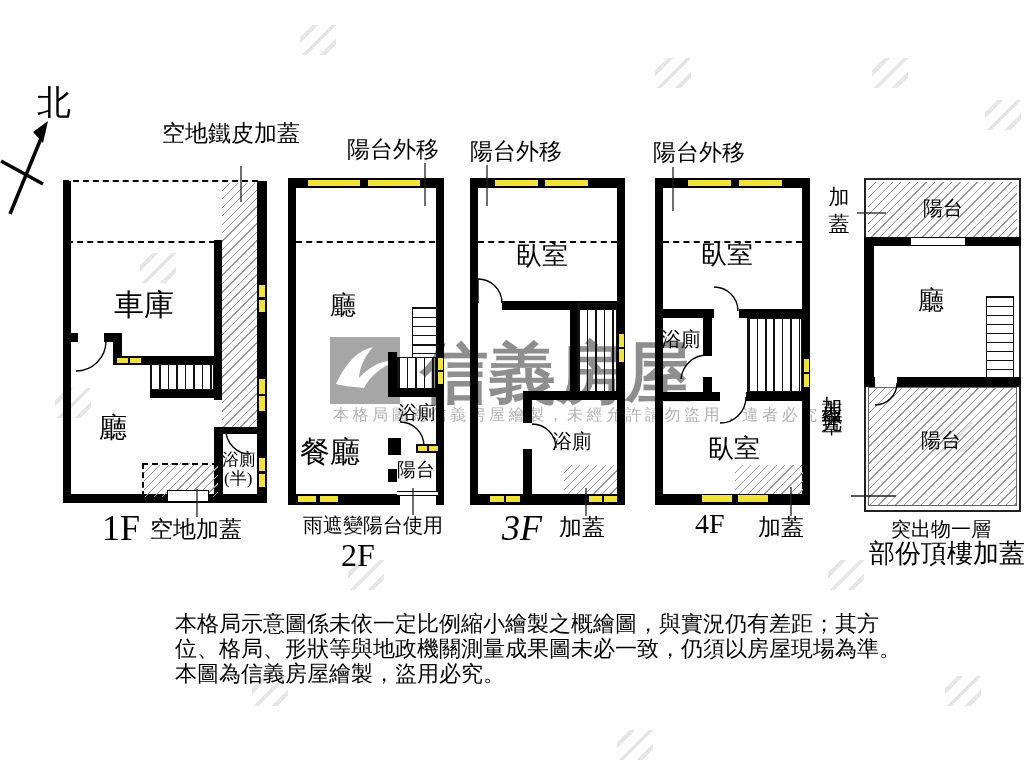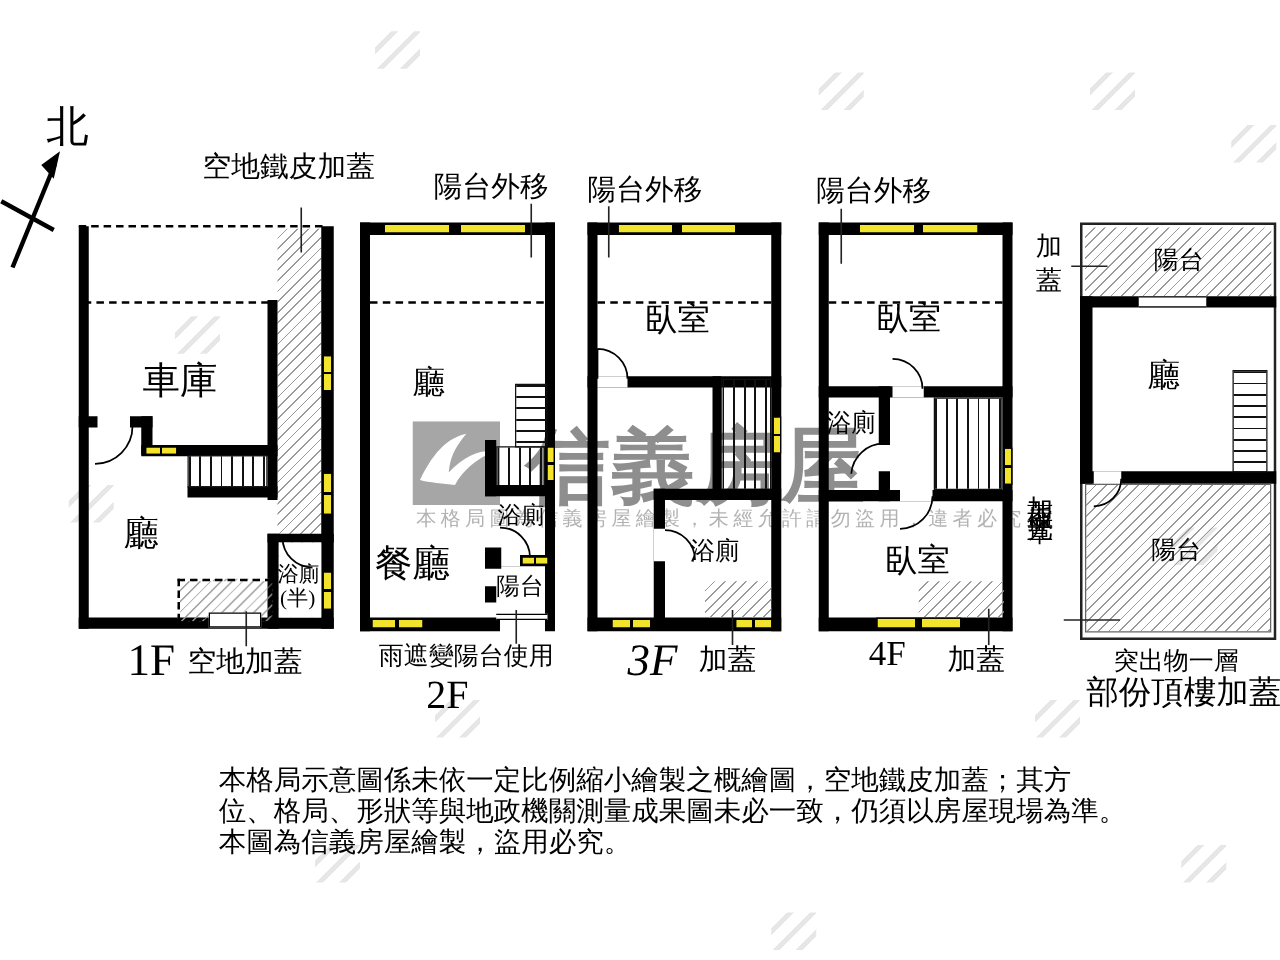--- a/index.html
+++ b/index.html
@@ -203,17 +203,17 @@
   <div class="lbl" style="left:150px;top:517px;font-size:23px;">空地加蓋</div>
   <div class="lbl" style="left:341px;top:538px;font-size:32px;">2F</div>
   <div class="lbl" style="left:303px;top:514px;font-size:20px;">雨遮變陽台使用</div>
   <div class="lbl" style="left:502px;top:509px;font-size:36px;font-style:italic;">3F</div>
   <div class="lbl" style="left:559px;top:515px;font-size:23px;">加蓋</div>
   <div class="lbl" style="left:695px;top:509px;font-size:28px;">4F</div>
   <div class="lbl" style="left:758px;top:515px;font-size:23px;">加蓋</div>
   <div class="lbl" style="left:891px;top:518px;font-size:20px;">突出物一層</div>
   <div class="lbl" style="left:869px;top:540px;font-size:26px;">部份頂樓加蓋</div>
 
-  <div class="lbl" style="left:175px;top:612px;font-size:22px;">本格局示意圖係未依一定比例縮小繪製之概繪圖，空地鐵皮加蓋；其方</div>
+  <div class="lbl" style="left:175px;top:612px;font-size:22px;">本格局示意圖係未依一定比例縮小繪製之概繪圖，與實況仍有差距；其方</div>
   <div class="lbl" style="left:175px;top:662px;font-size:22px;">本圖為信義房屋繪製，盜用必究。</div>
   <div class="lbl" style="left:175px;top:637px;font-size:22px;">位、格局、形狀等與地政機關測量成果圖未必一致，仍須以房屋現場為準。</div>
 
 </div>
 
 </body></html>

